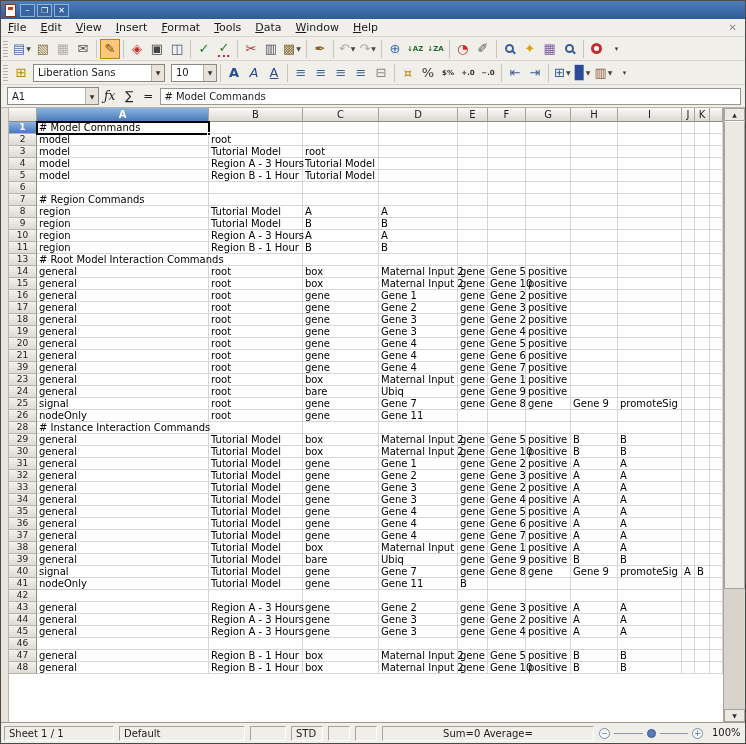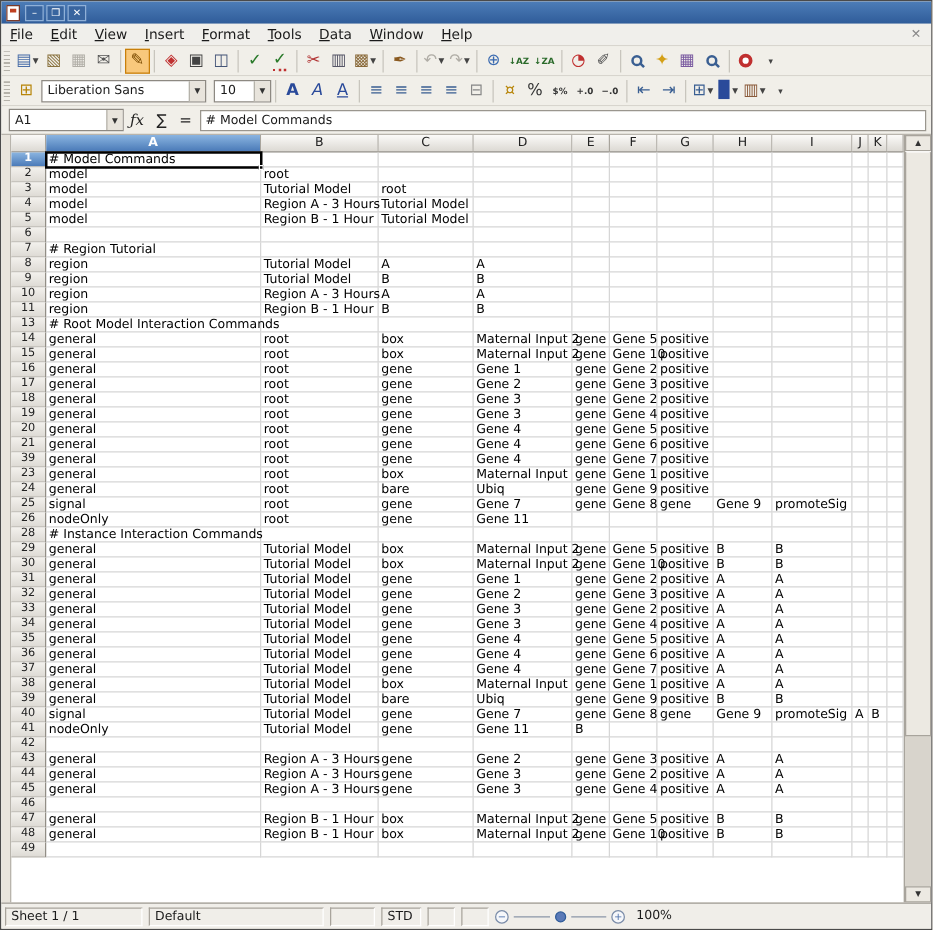--- a/index.html
+++ b/index.html
@@ -418,21 +418,21 @@
           <div class="cell" style="width: 38px;"></div>
           <div class="cell" style="width: 45px;"></div>
           <div class="cell" style="width: 47px;"></div>
           <div class="cell" style="width: 64px;"></div>
           <div class="cell" style="width: 13px;"></div>
           <div class="cell" style="width: 15px;"></div>
           <div class="cell" style="width: 13px;"></div>
         </div>
         <div class="gr">
           <div class="rownum">7</div>
-          <div class="cell" style="width: 172px;"># Region Tutorial</div>
+          <div class="cell" style="width: 172px;"># Region Commands</div>
           <div class="cell" style="width: 94px;"></div>
           <div class="cell" style="width: 76px;"></div>
           <div class="cell" style="width: 79px;"></div>
           <div class="cell" style="width: 30px;"></div>
           <div class="cell" style="width: 38px;"></div>
           <div class="cell" style="width: 45px;"></div>
           <div class="cell" style="width: 47px;"></div>
           <div class="cell" style="width: 64px;"></div>
           <div class="cell" style="width: 13px;"></div>
           <div class="cell" style="width: 15px;"></div>
@@ -1012,59 +1012,45 @@
           <div class="rownum">48</div>
           <div class="cell" style="width: 172px;">general</div>
           <div class="cell" style="width: 94px;">Region B - 1 Hour</div>
           <div class="cell" style="width: 76px;">box</div>
           <div class="cell" style="width: 79px;">Maternal Input 2</div>
           <div class="cell" style="width: 30px;">gene</div>
           <div class="cell" style="width: 38px;">Gene 10</div>
           <div class="cell" style="width: 45px;">positive</div>
           <div class="cell" style="width: 47px;">B</div>
           <div class="cell" style="width: 64px;">B</div>
-          <div class="cell" style="width: 13px;"></div>
-          <div class="cell" style="width: 15px;"></div>
-          <div class="cell" style="width: 13px;"></div>
-        </div>
-        <div class="gr">
-          <div class="rownum">49</div>
-          <div class="cell" style="width: 172px;"></div>
-          <div class="cell" style="width: 94px;"></div>
-          <div class="cell" style="width: 76px;"></div>
-          <div class="cell" style="width: 79px;"></div>
-          <div class="cell" style="width: 30px;"></div>
-          <div class="cell" style="width: 38px;"></div>
-          <div class="cell" style="width: 45px;"></div>
-          <div class="cell" style="width: 47px;"></div>
-          <div class="cell" style="width: 64px;"></div>
           <div class="cell" style="width: 13px;"></div>
           <div class="cell" style="width: 15px;"></div>
           <div class="cell" style="width: 13px;"></div>
         </div>
         <div class="activecell">
         <div class="handle"></div>
       </div>
     </div>
     <div class="vscroll">
       <div class="sbtn">▲</div>
       <div class="vthumb"></div>
       <div class="vtrack"></div>
       <div class="sbtn">▼</div>
     </div>
   </div>
 
 
   <div class="statusbar">
     <div class="spanel" style="width:110px">Sheet 1 / 1</div>
-    <div class="spanel" style="width:140px">Default</div>
+    <div class="spanel" style="width:126px">Default</div>
     <div class="spanel" style="width:36px"></div>
     <div class="spanel" style="width:32px">STD</div>
     <div class="spanel" style="width:22px"></div>
     <div class="spanel" style="width:22px"></div>
+    <div class="spanel" style="width:212px;text-align:center">Sum=0 Average=</div>
     <div class="zoomslider">
       <div class="zbtn">−</div>
       <div class="zline"></div>
       <div class="zthumb"></div>
       <div class="zline"></div>
       <div class="zbtn">+</div>
     </div>
     <div class="spanel" style="width:34px;text-align:right;border:none">100%</div>
   </div>
 

